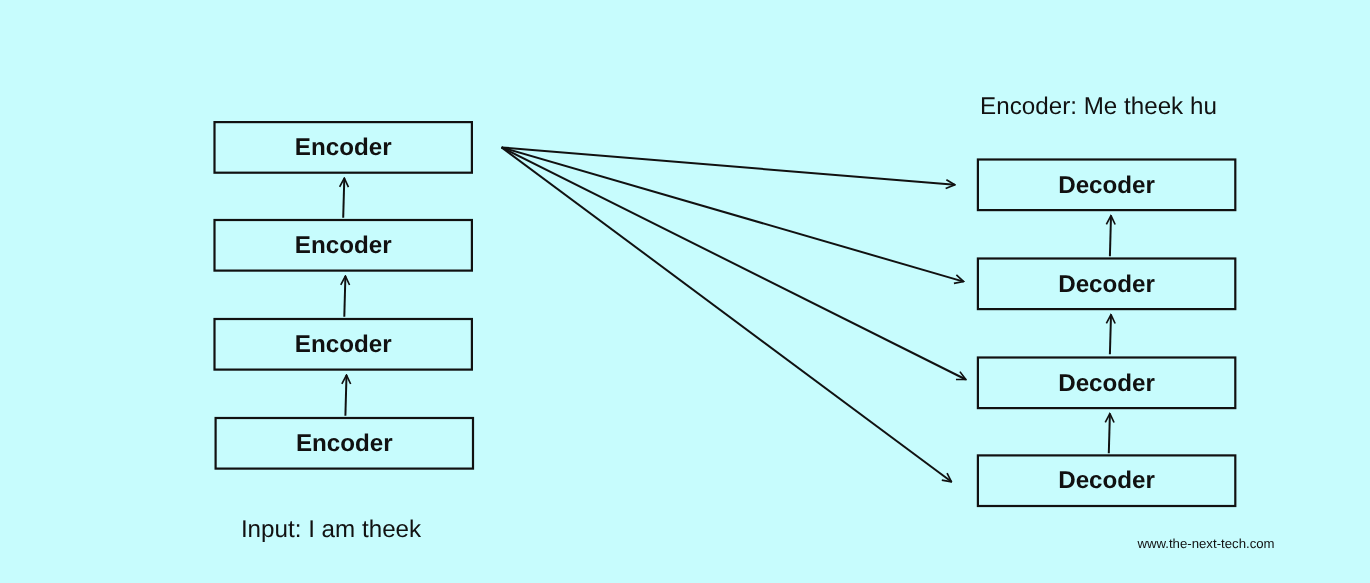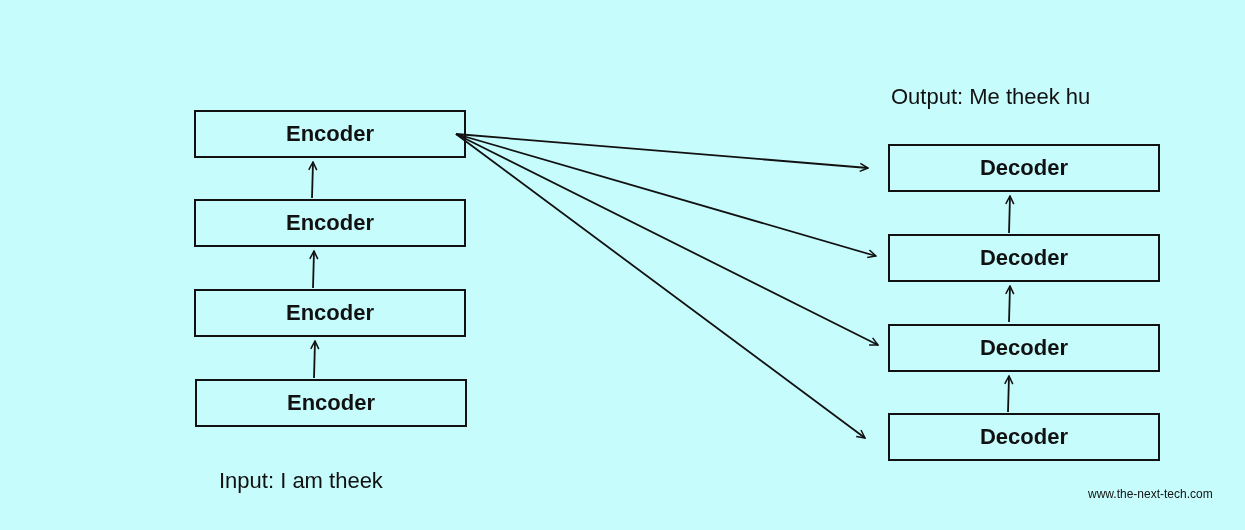--- a/index.html
+++ b/index.html
@@ -1,17 +1,17 @@
 <!DOCTYPE html>
 <html><head>
 <meta charset="utf-8">
 <style>
   html, body { margin:0; padding:0; }
   body { width:1245px; height:530px; background:#c7fcfd; position:relative; overflow:hidden; font-family:"Liberation Sans", sans-serif; }
-  .box { position:absolute; width:272px; height:48px; border:2px solid #111; border-radius:0; box-sizing:border-box; display:flex; align-items:center; justify-content:center; font-weight:bold; font-size:22px; color:#111; }
+  .box { position:absolute; width:236px; height:48px; border:2px solid #111; border-radius:0; box-sizing:border-box; display:flex; align-items:center; justify-content:center; font-weight:bold; font-size:22px; color:#111; }
   .label { position:absolute; font-size:22px; color:#111; }
   .credit { position:absolute; font-size:12px; color:#111; }
   svg { position:absolute; left:0; top:0; }
 </style>
 </head>
 <body>
 
 <svg width="1245" height="530">
   <defs>
     <marker id="ah" markerWidth="10" markerHeight="10" refX="9" refY="5" orient="auto" markerUnits="userSpaceOnUse">
@@ -52,14 +52,14 @@
     <span>Decoder</span>
   </div>
 <div class="box" style="left:888px;top:324px">
     <span>Decoder</span>
   </div>
 <div class="box" style="left:888px;top:413px">
     <span>Decoder</span>
   </div>
 
 <div class="label" style="left:219px;top:468px">Input: I am theek</div>
-<div class="label" style="left:891px;top:84px">Output: Me theek hu</div>
-<div class="credit" style="left:1088px;top:487px">www.the-next-tech.com</div>
+<div class="label" style="left:891px;top:84px">Encoder: Me theek hu</div>
+<div class="credit" style="left:1034px;top:487px">www.the-next-tech.com</div>
 
 </body></html>

